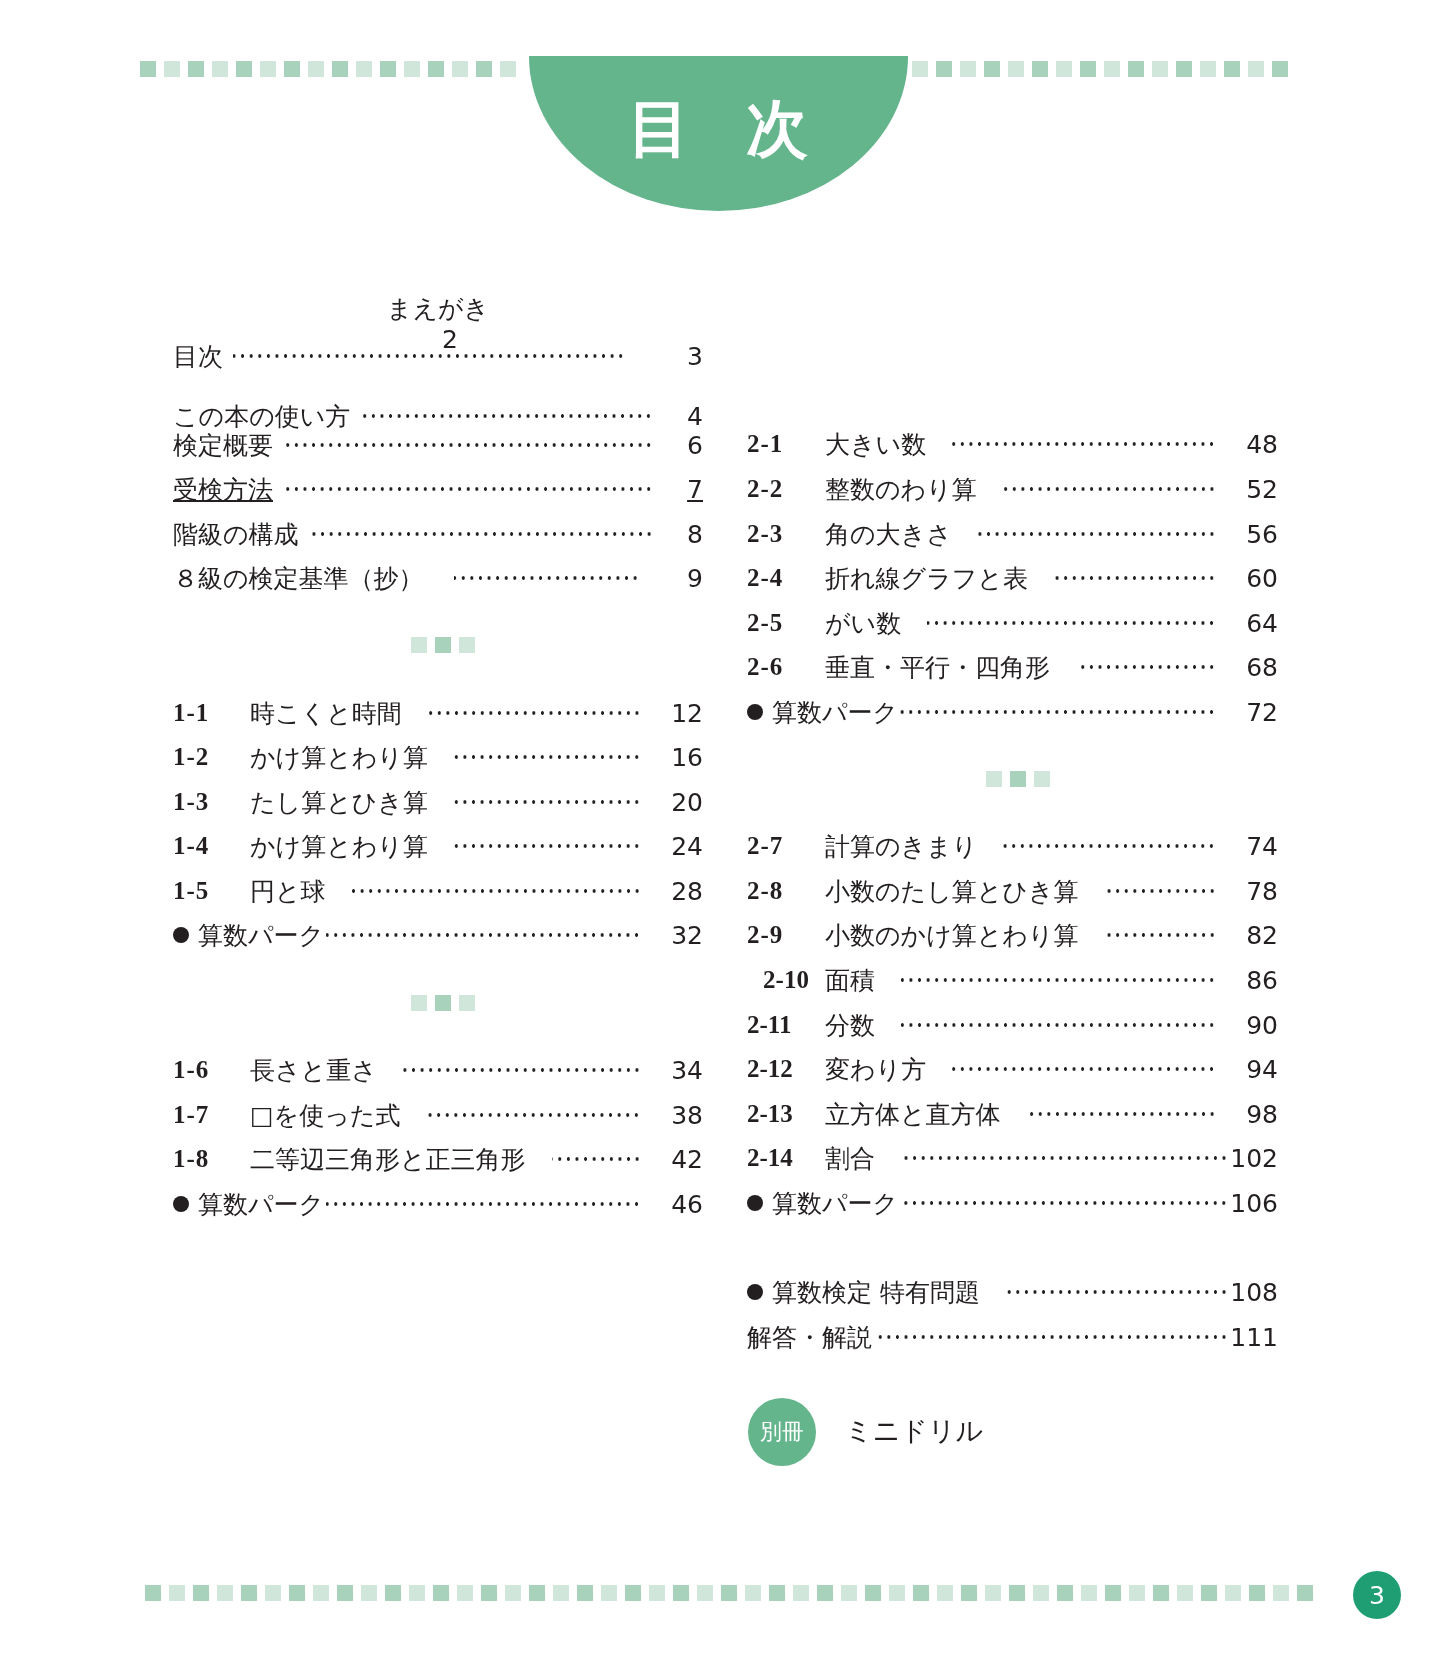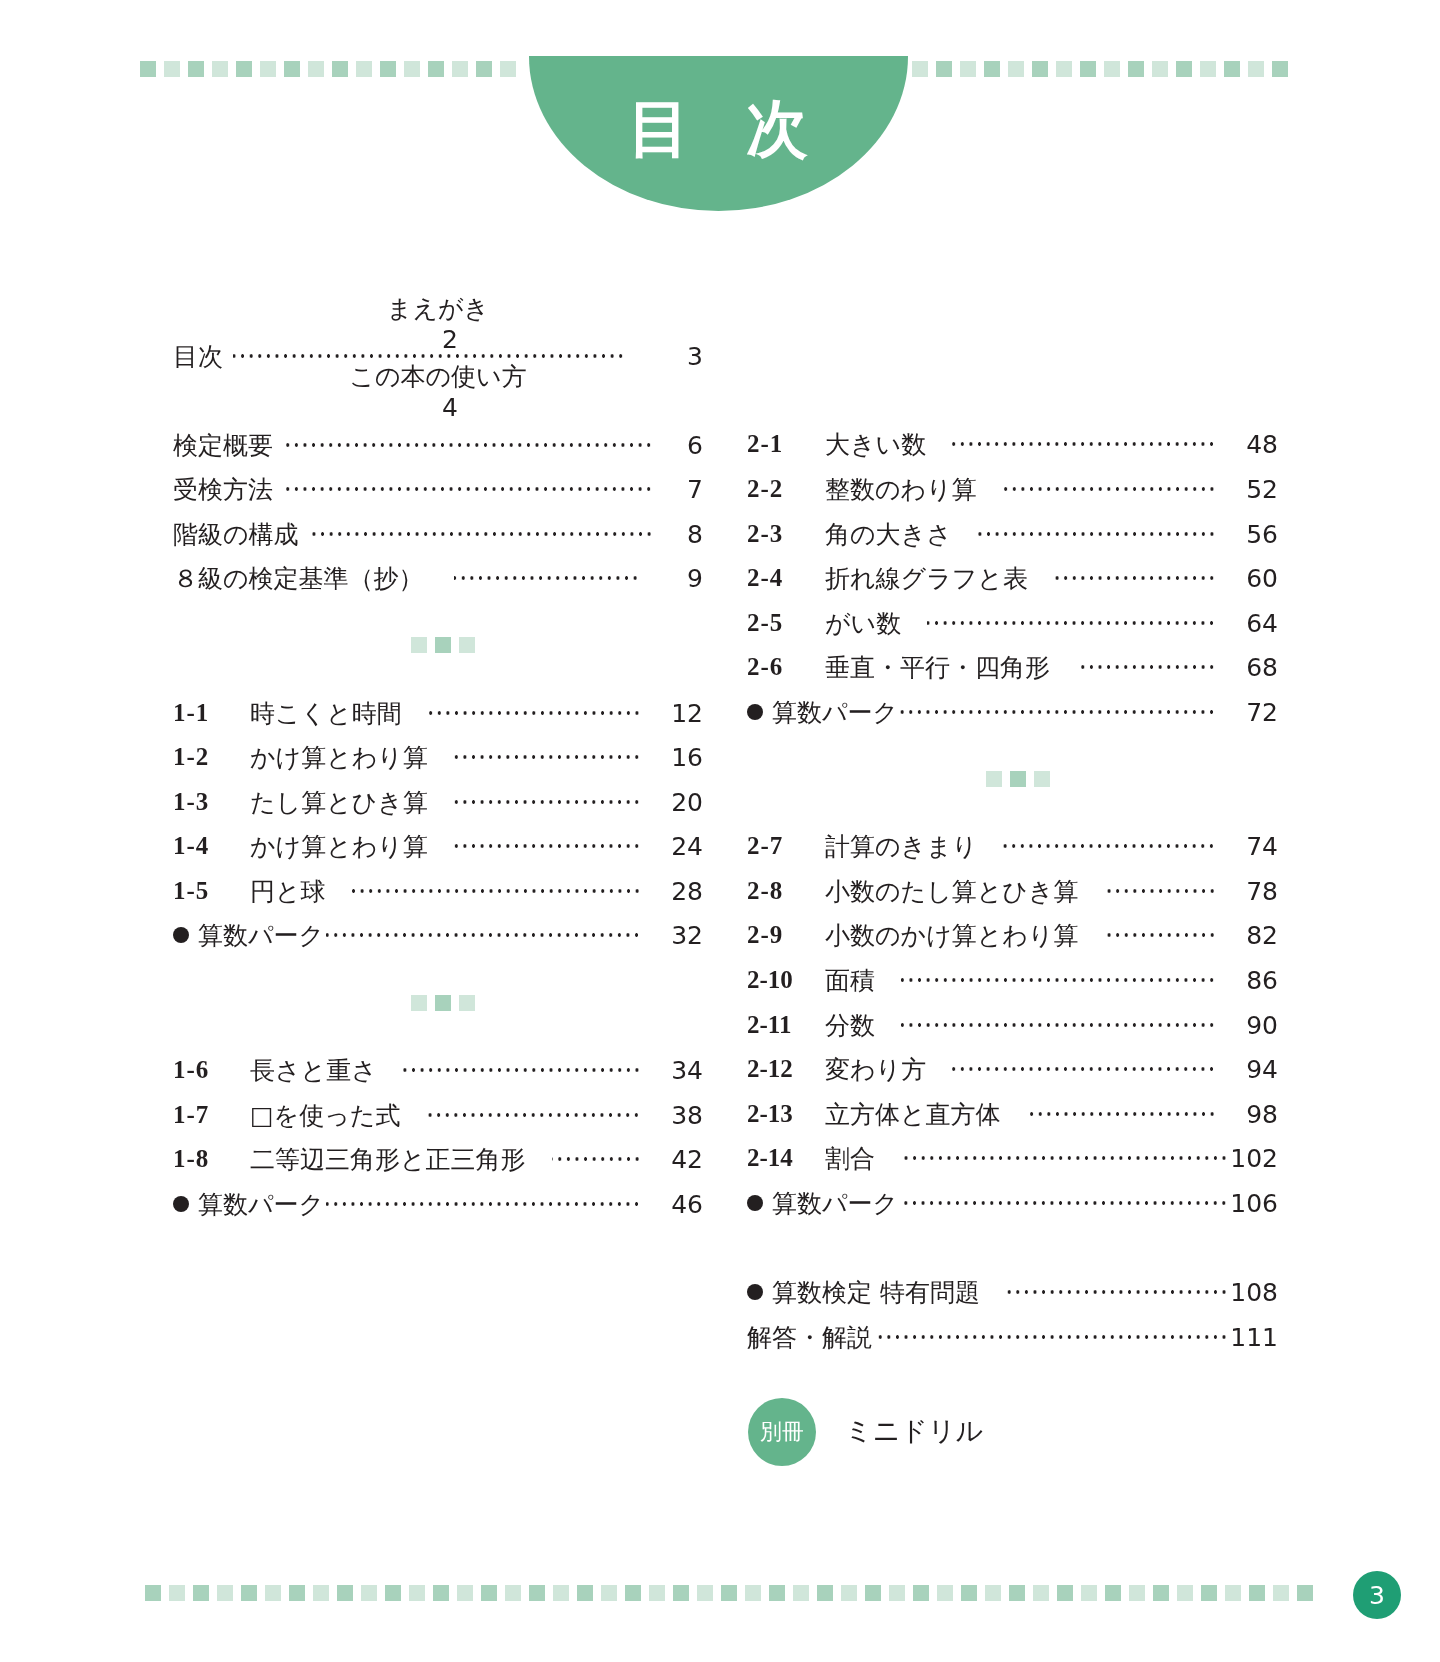--- a/index.html
+++ b/index.html
@@ -75,31 +75,31 @@
 <div class="row left" style="left:173px; top:292px; width:530px;flex-direction:column;">
   <span class="lbl">まえがき</span>
   <span class="dots"></span>
   <span class="pg">2</span>
 </div>
 <div class="row left" style="left:173px; top:336px; width:530px;">
   <span class="lbl">目次</span>
   <span class="dots" style="margin-right:38px;"></span>
   <span class="pg">3</span>
 </div>
-<div class="row left" style="left:173px; top:360px; width:530px;flex-direction:column;">
+<div class="row left" style="left:173px; top:396px; width:530px;">
   <span class="lbl">この本の使い方</span>
   <span class="dots"></span>
   <span class="pg">4</span>
 </div>
 <div class="row left" style="left:173px; top:425px; width:530px;">
   <span class="lbl">検定概要</span>
   <span class="dots"></span>
   <span class="pg">6</span>
 </div>
-<div class="row left" style="left:173px; top:469px; width:530px;">
+<div class="row left" style="left:173px; top:469px; width:530px;text-decoration:underline;">
   <span class="lbl">受検方法</span>
   <span class="dots"></span>
   <span class="pg">7</span>
 </div>
 <div class="row left" style="left:173px; top:514px; width:530px;">
   <span class="lbl">階級の構成</span>
   <span class="dots"></span>
   <span class="pg">8</span>
 </div>
 <div class="row left" style="left:173px; top:558px; width:530px;gap:14px;">
@@ -243,21 +243,21 @@
   <span class="dots" style="margin-left:26px; margin-right:16px;"></span>
   <span class="pg">78</span>
 </div>
 <div class="row right" style="left:747px; top:915px; width:531px;">
   <span class="num" style="width:78px;">2-9</span>
   <span class="lbl">小数のかけ算とわり算</span>
   <span class="dots" style="margin-left:26px; margin-right:16px;"></span>
   <span class="pg">82</span>
 </div>
 <div class="row right" style="left:747px; top:960px; width:531px;">
-  <span class="num" style="width:78px; letter-spacing:0;">2-10</span>
+  <span class="num" style="width:78px; letter-spacing:0;text-align:center;">2-10</span>
   <span class="lbl">面積</span>
   <span class="dots" style="margin-left:26px; margin-right:16px;"></span>
   <span class="pg">86</span>
 </div>
 <div class="row right" style="left:747px; top:1005px; width:531px;">
   <span class="num" style="width:78px; letter-spacing:0;">2-11</span>
   <span class="lbl">分数</span>
   <span class="dots" style="margin-left:26px; margin-right:16px;"></span>
   <span class="pg">90</span>
 </div>

